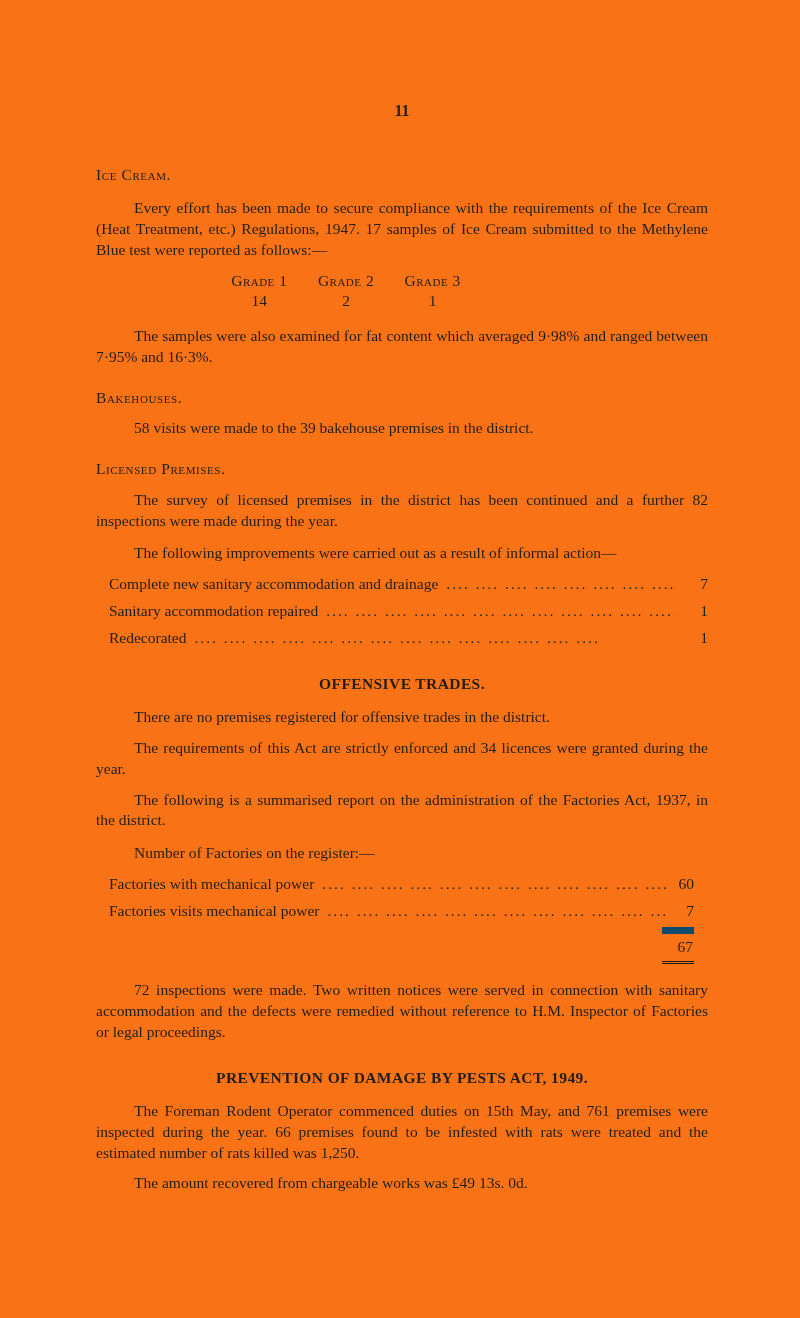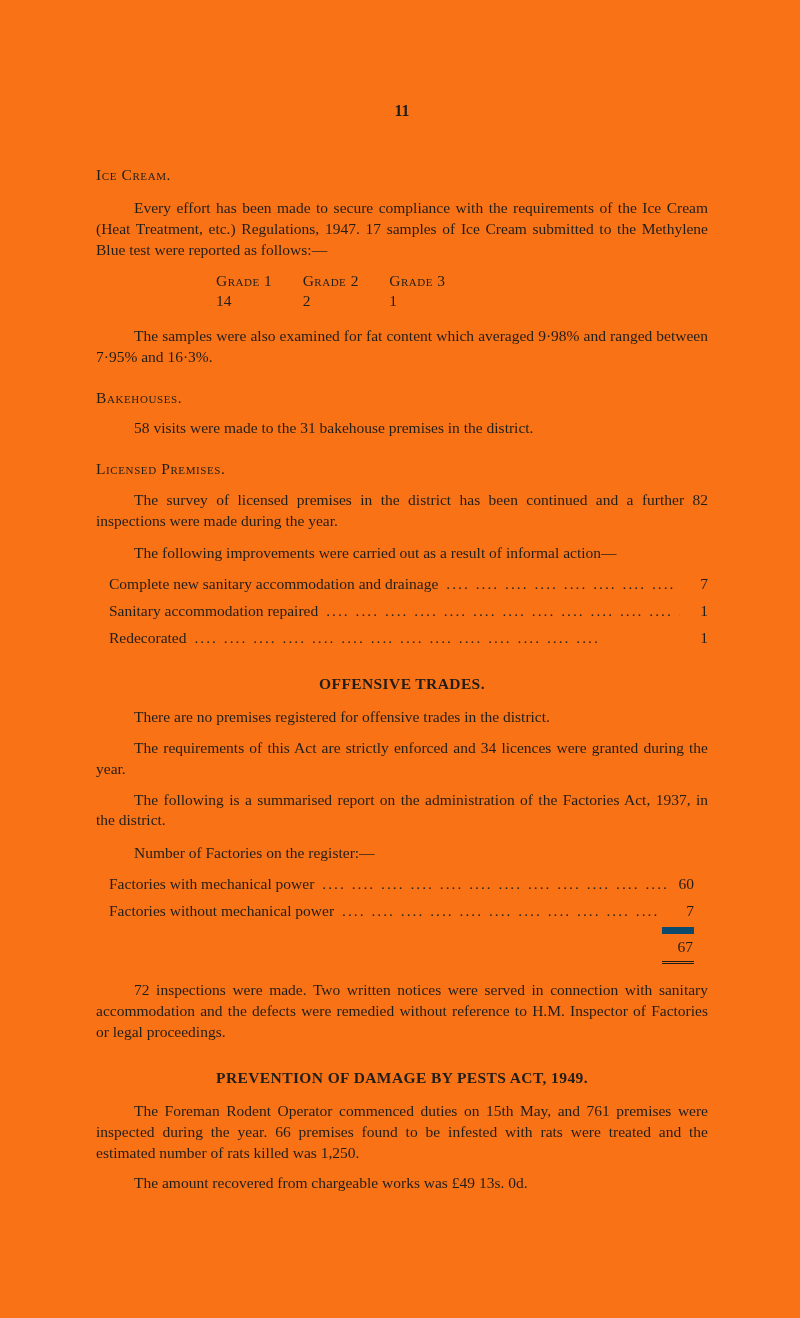--- a/index.html
+++ b/index.html
@@ -39,21 +39,21 @@
     text-align: justify;
   }
   p.no-bottom { margin-bottom: 4px; margin-top: 12px; }
   .grade-table {
     margin: 10px 0 14px 120px;
     width: 260px;
   }
   .grade-row { display: flex; }
   .grade-cell {
     flex: 1;
-    text-align: left;
+    text-align: center;
   }
   .grade-head { font-variant: small-caps; letter-spacing: 0.5px; }
   .leader-row {
     display: flex;
     align-items: baseline;
     margin: 0 0 6px 0;
   }
   .leader-row .row-label { white-space: nowrap; margin-left: 13px; }
   .leader-row .leader-dots {
     flex: 1;
@@ -104,21 +104,21 @@
         <span class="grade-cell">14</span>
         <span class="grade-cell">2</span>
         <span class="grade-cell">1</span>
       </div>
     </div>
     <p class="body-para">The samples were also examined for fat content which averaged 9·98% and ranged between 7·95% and 16·3%.</p>
   </div>
 
   <div class="section">
     <div class="sc-heading">Bakehouses.</div>
-    <p class="body-para">58 visits were made to the 31 bakehouse premises in the district.</p>
+    <p class="body-para">58 visits were made to the 39 bakehouse premises in the district.</p>
   </div>
 
   <div class="section">
     <div class="sc-heading">Licensed Premises.</div>
     <p class="body-para">The survey of licensed premises in the district has been continued and a further 82 inspections were made during the year.</p>
     <p class="body-para no-bottom">The following improvements were carried out as a result of informal action—</p>
     <div class="gap-sm"></div>
     <div class="leader-row">
       <span class="row-label">Complete new sanitary accommodation and drainage</span>
       <span class="leader-dots">.... .... .... .... .... .... .... .... .... .... .... .... .... ....</span>
@@ -149,21 +149,21 @@
     <p class="body-para">The following is a summarised report on the administration of the Factories Act, 1937, in the district.</p>
     <p class="body-para no-bottom">Number of Factories on the register:—</p>
     <div class="gap-sm"></div>
     <div class="factories-list">
       <div class="leader-row">
         <span class="row-label">Factories with mechanical power</span>
         <span class="leader-dots">.... .... .... .... .... .... .... .... .... .... .... .... .... ....</span>
         <span class="row-value">60</span>
       </div>
       <div class="leader-row">
-        <span class="row-label">Factories without mechanical power</span>
+        <span class="row-label">Factories visits mechanical power</span>
         <span class="leader-dots">.... .... .... .... .... .... .... .... .... .... .... .... .... ....</span>
         <span class="row-value">7</span>
       </div>
     </div>
     <div class="total-row">
       <span class="total-value">67</span>
     </div>
     <p class="body-para">72 inspections were made.  Two written notices were served in connection with sanitary accommodation and the defects were remedied without reference to H.M. Inspector of Factories or legal proceedings.</p>
   </div>
 

